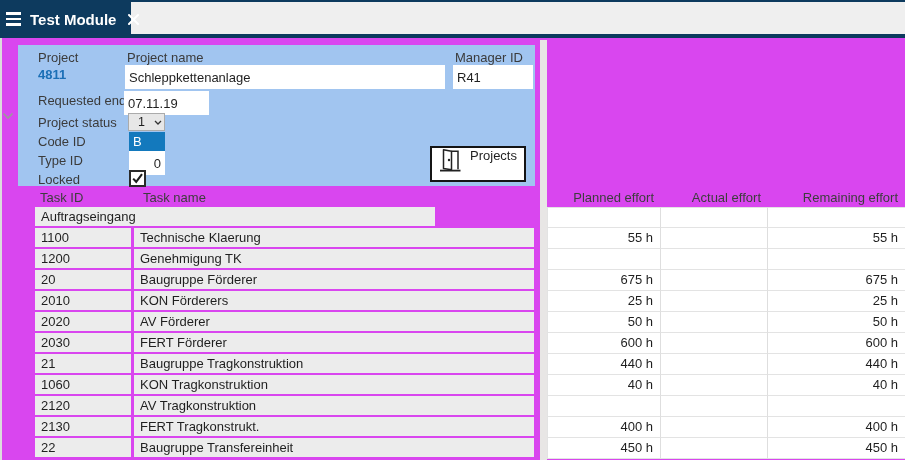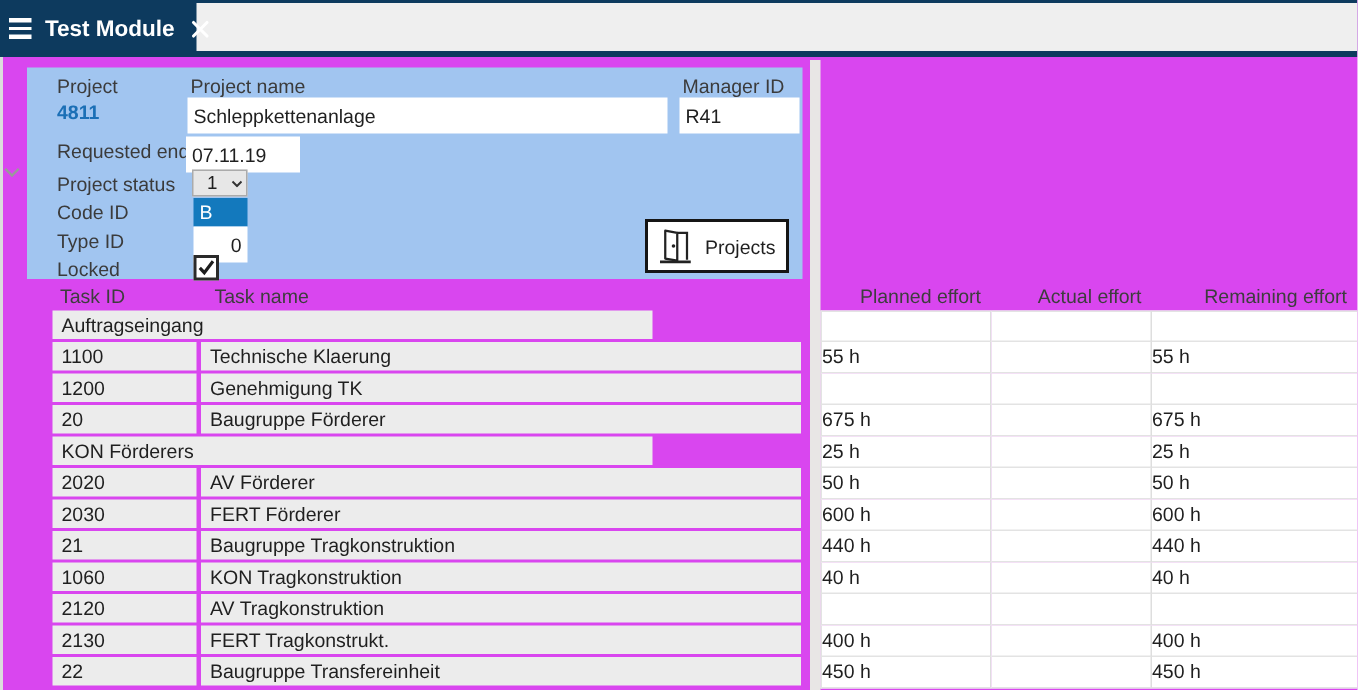--- a/index.html
+++ b/index.html
@@ -28,41 +28,41 @@
         font-family:"Liberation Sans",sans-serif;}
   .select{position:absolute;left:110px;top:68px;width:37px;height:18px;box-sizing:border-box;
           background:#e7e7e7;border:1px solid #ababab;display:flex;align-items:center;cursor:pointer;}
   .select .sel-val{flex:1;text-align:center;font-size:12.5px;color:#1f1f1f;line-height:16px;}
   .select .sel-arrow{margin-right:2px;display:flex;}
   .codebox{position:absolute;left:111px;top:87px;width:36px;height:19px;box-sizing:border-box;
            background:#1379bd;color:#fff;font-size:13px;line-height:19px;padding-left:4px;}
   .checkbox{position:absolute;left:111px;top:125px;width:13px;height:13px;background:#fff;
             border:2px solid #2a2a2a;display:flex;align-items:center;justify-content:center;cursor:pointer;}
   .btn-projects{position:absolute;left:412px;top:101px;width:96px;height:36px;box-sizing:border-box;
-                background:#fff;border:2px solid #151515;display:flex;align-items:center;
+                background:#fff;border:2px solid #151515;display:flex;align-items:flex-start;
                 justify-content:center;gap:9px;cursor:pointer;}
   .btn-projects .btn-label{font-size:13px;color:#1f1f1f;}
 
   
   .splitter{position:absolute;left:540px;top:40px;width:7px;height:420px;background:#e8e6e5;}
 
   
   .th{position:absolute;top:190px;font-size:13px;color:#3d3d3d;white-space:nowrap;}
   .th-r{position:absolute;top:190px;font-size:13px;color:#3d3d3d;text-align:right;
         box-sizing:border-box;padding-right:7px;}
   .tbody-left{position:absolute;left:35px;top:207px;}
   .trow-l{display:flex;margin-bottom:2px;cursor:default;}
   .cell-id{width:96px;margin-right:3px;}
   .cell-name{width:400px;}
   .cell-id,.cell-name{height:19px;background:#ececec;font-size:13px;color:#1f1f1f;
                       line-height:19px;padding-left:6px;box-sizing:border-box;white-space:nowrap;overflow:hidden;}
   .tbody-right{position:absolute;left:547px;top:207px;}
   .trow-r{display:flex;height:21px;}
   .cell-eff{box-sizing:border-box;background:#fff;border-bottom:1px solid #e3e3e3;
-            border-right:1px solid #dedede;font-size:13px;color:#1f1f1f;text-align:left;
+            border-right:1px solid #dedede;font-size:13px;color:#1f1f1f;text-align:right;
             padding-right:7px;line-height:20px;white-space:nowrap;}
   .trow-r:first-child .cell-eff{border-top:1px solid #e3e3e3;}
   .cell-eff.planned{width:114px;border-left:1px solid #e3e3e3;}
   .cell-eff.actual{width:107px;}
   .cell-eff.remaining{width:138px;}
 </style>
 </head>
 <body>
 
 <div class="root">
@@ -94,21 +94,21 @@
   <div class="panel">
     <div class="lbl" style="left:20px;top:5px;">Project</div>
     <div class="lbl" style="left:109px;top:5px;">Project name</div>
     <div class="lbl" style="left:437px;top:5px;">Manager ID</div>
 
     <div class="val-strong" style="left:20px;top:22px;">4811</div>
     <input class="tbox" style="left: 107px; top: 20px; width: 320px;" value="Schleppkettenanlage">
     <input class="tbox" style="left: 435px; top: 20px; width: 80px;" value="R41">
 
     <div class="lbl" style="left:20px;top:48px;">Requested end</div>
-    <input class="tbox" style="left: 106px; top: 46px; width: 76px;" value="07.11.19">
+    <input class="tbox" style="left: 106px; top: 46px; width: 85px;" value="07.11.19">
 
     <div class="lbl" style="left:20px;top:70px;">Project status</div>
     <div class="select">
       <span class="sel-val">1</span>
       <span class="sel-arrow">
         <svg width="8" height="5" viewBox="0 0 8 5">
             <path d="M1 1 L4 4 L7 1" fill="none" stroke="#333" stroke-width="1.3"></path>
           </svg>
       </span>
     </div>
@@ -155,20 +155,21 @@
       </div>
       <div class="trow-l">
         <div class="cell-id">1200</div>
         <div class="cell-name">Genehmigung TK</div>
       </div>
       <div class="trow-l">
         <div class="cell-id">20</div>
         <div class="cell-name">Baugruppe Förderer</div>
       </div>
       <div class="trow-l">
+        <div class="cell-id">2010</div>
         <div class="cell-name">KON Förderers</div>
       </div>
       <div class="trow-l">
         <div class="cell-id">2020</div>
         <div class="cell-name">AV Förderer</div>
       </div>
       <div class="trow-l">
         <div class="cell-id">2030</div>
         <div class="cell-name">FERT Förderer</div>
       </div>

